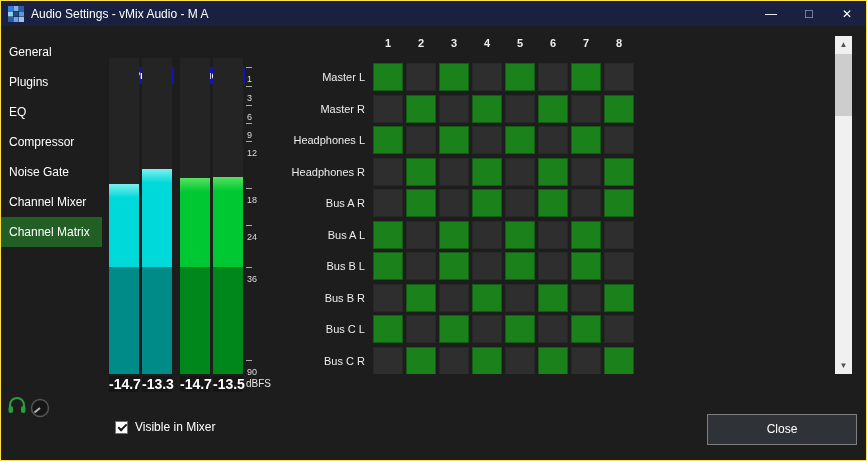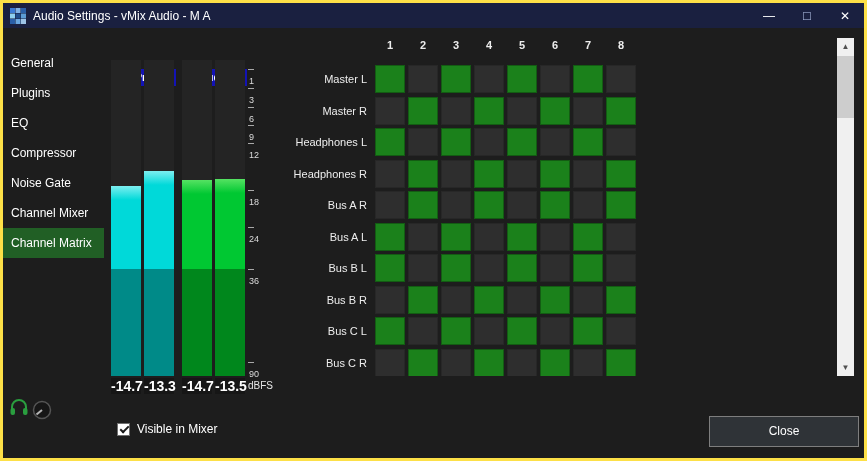--- a/index.html
+++ b/index.html
@@ -1,33 +1,33 @@
 <!DOCTYPE html>
 <html><head>
 <meta charset="utf-8">
 <style>
   * { margin:0; padding:0; box-sizing:border-box; }
   html,body { background:#000; }
   body { font-family:"Liberation Sans", sans-serif; }
 
   .window { position:relative; width:867px; height:461px;
-    background:var(--bg,#1d1d1d); border:3px solid #fde047; overflow:hidden; }
+    background:var(--bg,#1d1d1d); border:1px solid #fde047; overflow:hidden; }
 
   
   .titlebar { position:absolute; top:0; left:0; right:0; height:25px;
     background:var(--titlebar,#1a2040); display:flex; align-items:center; }
   .app-icon { width:16px; height:16px; margin:0 7px; flex:0 0 auto; }
   .title { color:#fff; font-size:12px; }
   .win-controls { margin-left:auto; display:flex; height:100%; }
   .win-btn { width:38px; height:100%; display:flex; align-items:center;
     justify-content:center; color:#fff; font-size:12px; cursor:pointer; }
   .win-btn.max { color:#b8c6ea; font-size:13px; }
 
   
-  .sidebar { position:absolute; left:0; top:25px; width:101px; bottom:0; padding-top:20px; }
+  .sidebar { position:absolute; left:0; top:25px; width:101px; bottom:0; padding-top:11px; }
   .side-item { height:30px; line-height:30px; padding-left:8px; color:#fff;
     font-size:12px; cursor:pointer; white-space:nowrap; }
   .side-item.selected { background:var(--sel,#215f25); }
 
   
   .meters-area { position:absolute; left:108px; top:34px; width:175px; height:365px; }
   .meter-group { position:absolute; top:0; }
   .meter-group.pre { left:0; }
   .meter-group.post { left:71px; }
   .group-label { width:65px; height:17px; background:var(--prepost,#1313b5); color:#fff;

